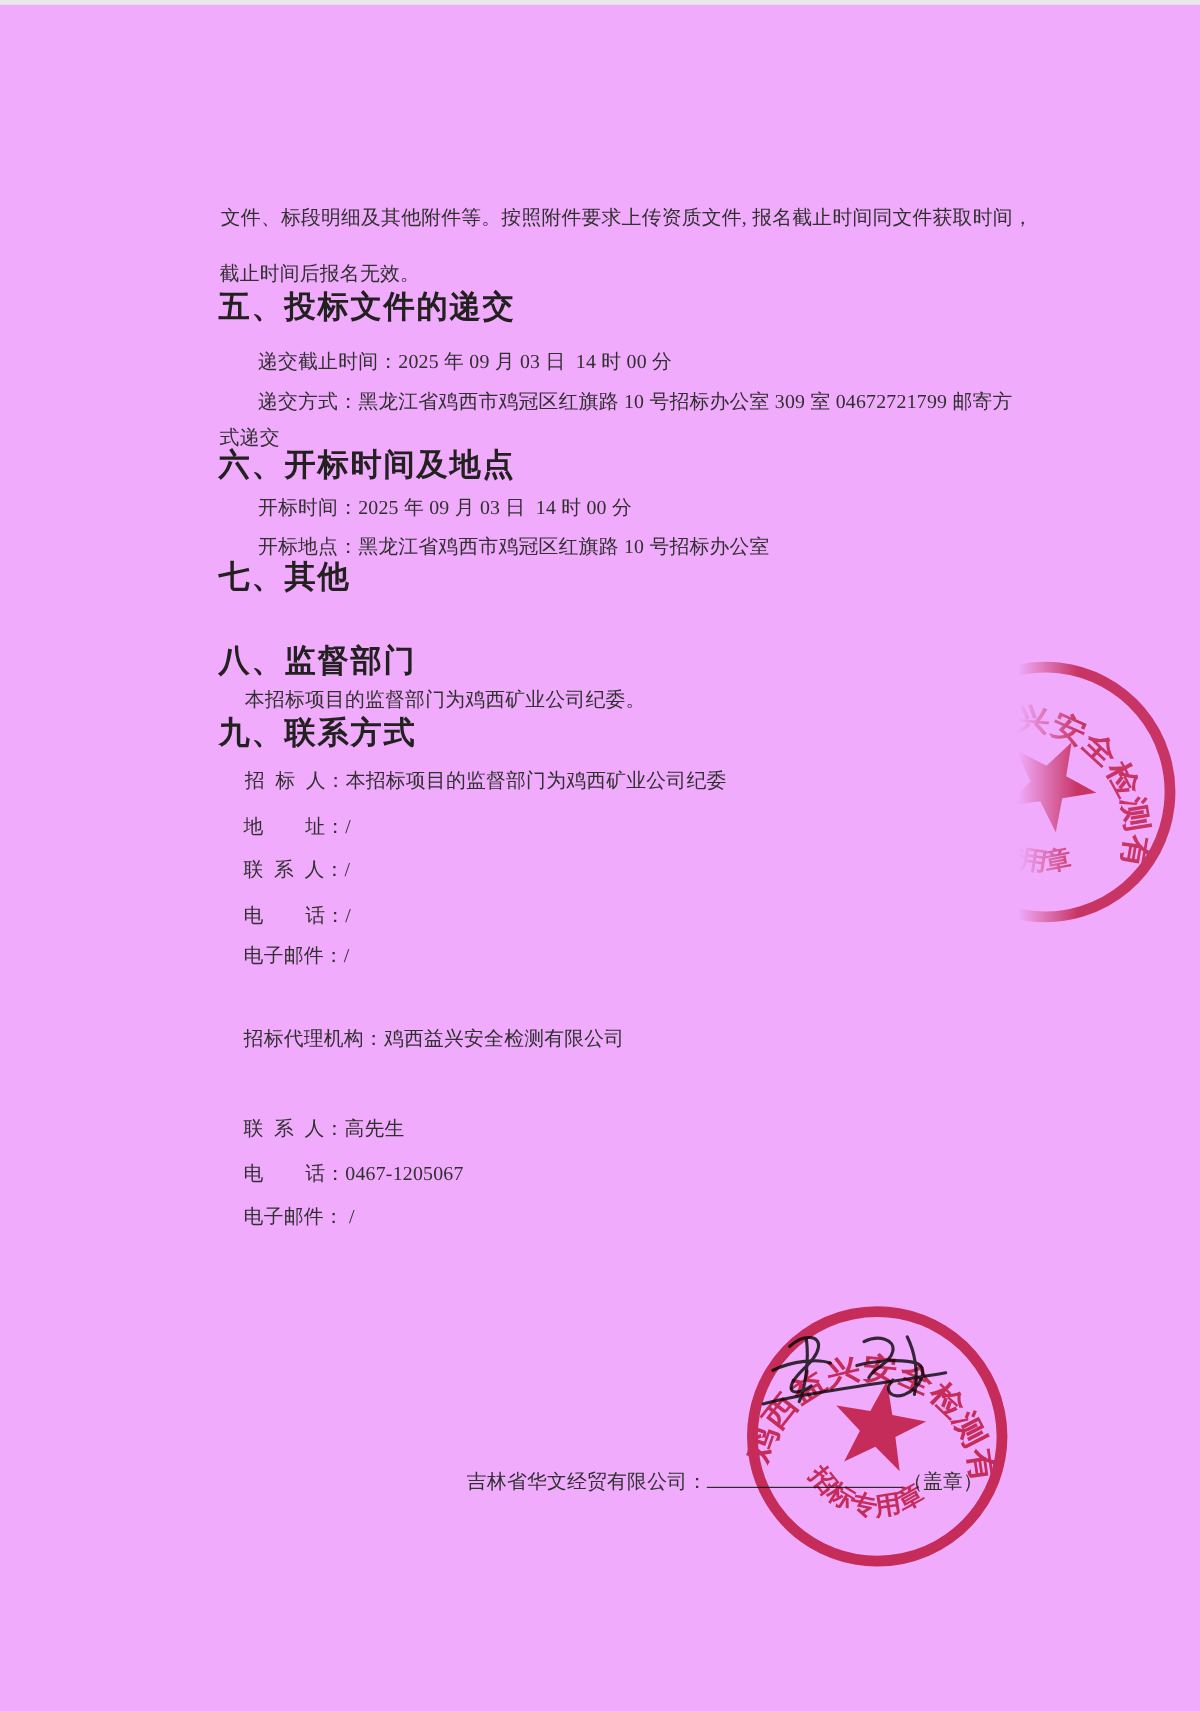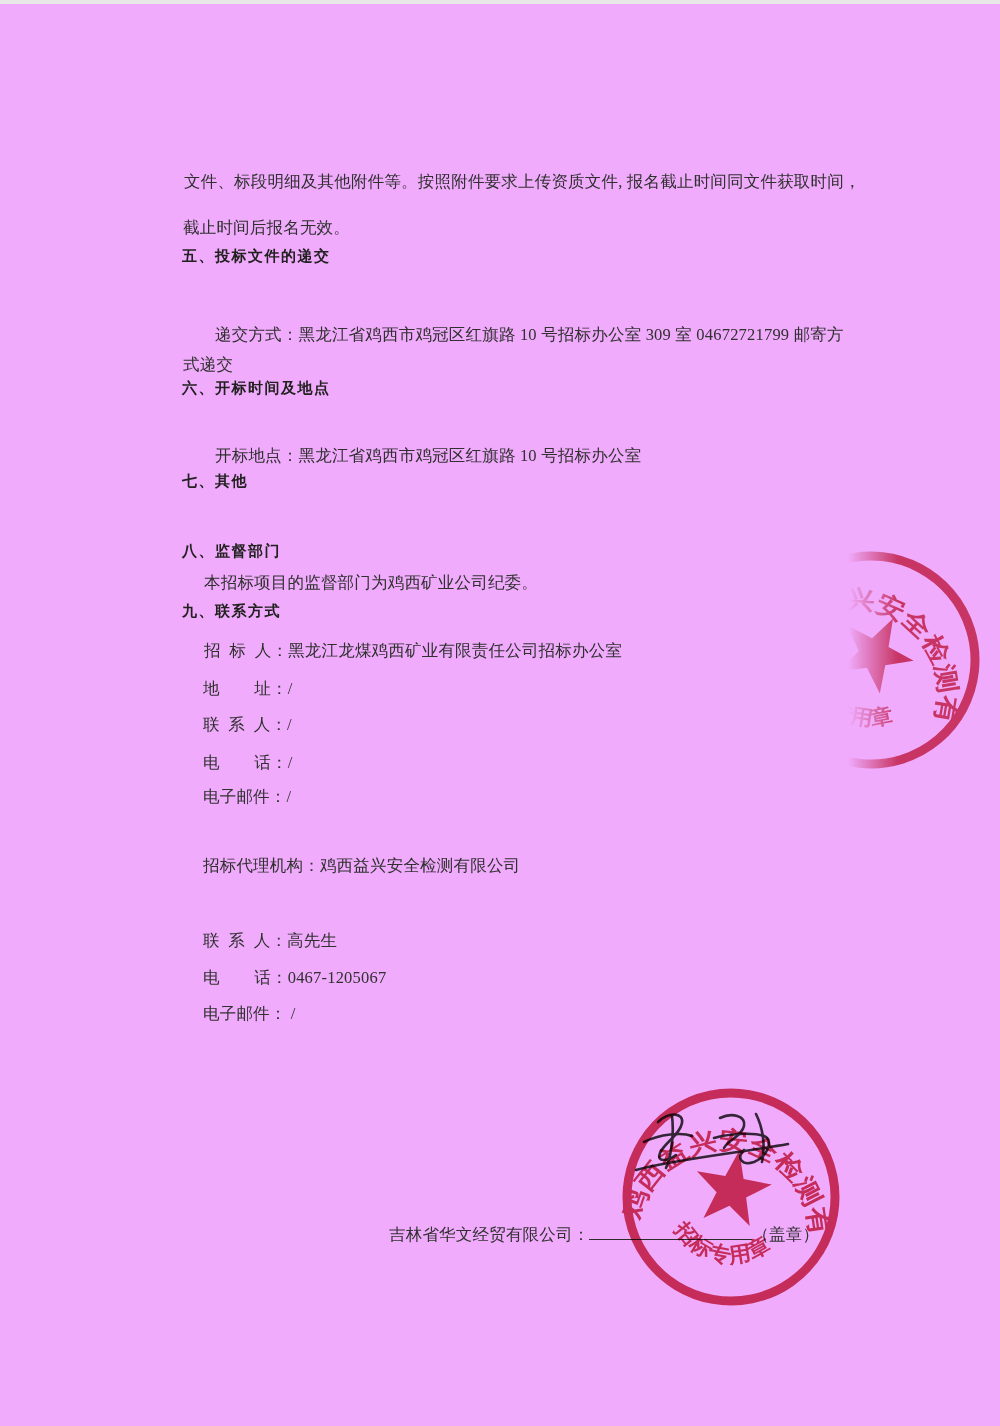--- a/index.html
+++ b/index.html
@@ -15,21 +15,21 @@
   .line{
     position:absolute;
     font-size:16.5px;
     line-height:22px;
     white-space:pre;
     letter-spacing:0.2px;
     color:#30302f;
   }
   .heading{
     position:absolute;
-    font-size:15px;
+    font-size:26px;
     line-height:26px;
     font-weight:bold;
     letter-spacing:1.5px;
     white-space:pre;
     color:#222120;
   }
   .lbl{white-space:pre;}
   .val{white-space:pre;}
   .sig-underline{
     display:inline-block;
@@ -68,34 +68,36 @@
 </style>
 </head>
 <body>
 
 <div class="page">
 
   <div class="line" style="left:184px;top:167px">文件、标段明细及其他附件等。按照附件要求上传资质文件, 报名截止时间同文件获取时间，</div>
   <div class="line" style="left:183px;top:213px">截止时间后报名无效。</div>
 
   <div class="heading" style="left:182px;top:239px">五、投标文件的递交</div>
+  <div class="line" style="left:215px;top:287px"><span class="lbl">递交截止时间：</span><span class="val">2025 年 09 月 03 日  14 时 00 分</span></div>
   <div class="line" style="left:215px;top:320px"><span class="lbl">递交方式：</span><span class="val">黑龙江省鸡西市鸡冠区红旗路 10 号招标办公室 309 室 04672721799 邮寄方</span></div>
   <div class="line" style="left:183px;top:350px">式递交</div>
 
   <div class="heading" style="left:182px;top:371px">六、开标时间及地点</div>
+  <div class="line" style="left:215px;top:408px"><span class="lbl">开标时间：</span><span class="val">2025 年 09 月 03 日  14 时 00 分</span></div>
   <div class="line" style="left:215px;top:441px"><span class="lbl">开标地点：</span><span class="val">黑龙江省鸡西市鸡冠区红旗路 10 号招标办公室</span></div>
 
   <div class="heading" style="left:182px;top:464px">七、其他</div>
 
   <div class="heading" style="left:182px;top:534px">八、监督部门</div>
   <div class="line" style="left:204px;top:568px">本招标项目的监督部门为鸡西矿业公司纪委。</div>
 
   <div class="heading" style="left:182px;top:594px">九、联系方式</div>
 
-  <div class="line" style="left:204px;top:636px"><span class="lbl">招  标  人：</span><span class="val">黑龙江龙煤鸡西矿业有限责任公司招标办公室</span></div>
+  <div class="line" style="left:204px;top:636px"><span class="lbl">招  标  人：</span><span class="val">本招标项目的监督部门为鸡西矿业公司纪委</span></div>
   <div class="line" style="left:203px;top:674px"><span class="lbl">地        址：</span><span class="val">/</span></div>
   <div class="line" style="left:203px;top:710px"><span class="lbl">联  系  人：</span><span class="val">/</span></div>
   <div class="line" style="left:203px;top:748px"><span class="lbl">电        话：</span><span class="val">/</span></div>
   <div class="line" style="left:203px;top:782px"><span class="lbl">电子邮件：</span><span class="val">/</span></div>
 
   <div class="line" style="left:203px;top:851px"><span class="lbl">招标代理机构：</span><span class="val">鸡西益兴安全检测有限公司</span></div>
   <div class="line" style="left:203px;top:926px"><span class="lbl">联  系  人：</span><span class="val">高先生</span></div>
   <div class="line" style="left:203px;top:963px"><span class="lbl">电        话：</span><span class="val">0467-1205067</span></div>
   <div class="line" style="left:203px;top:999px"><span class="lbl">电子邮件：</span><span class="val"> /</span></div>
 

